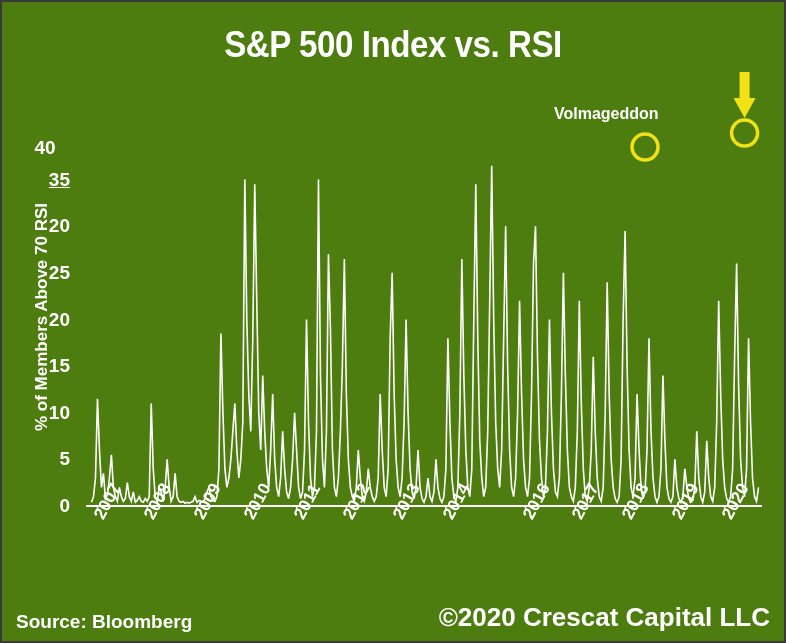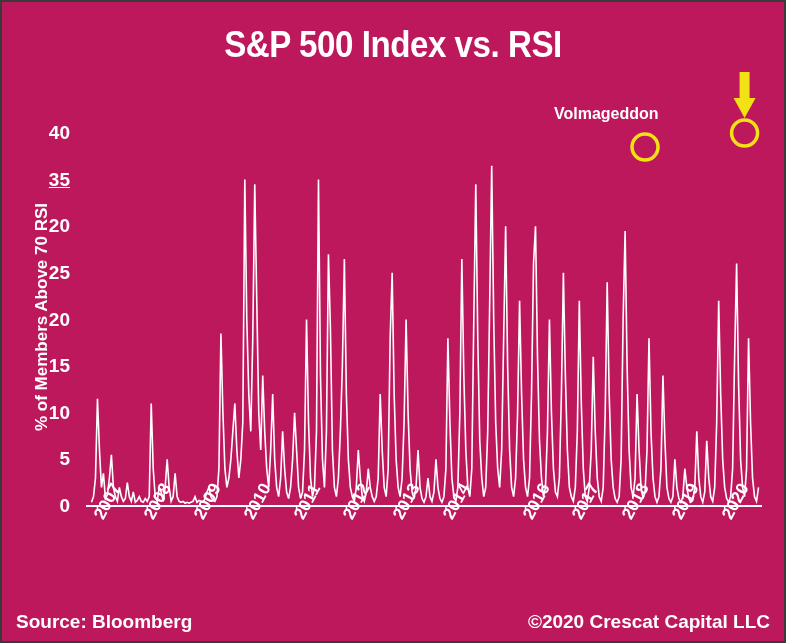--- a/index.html
+++ b/index.html
@@ -2,21 +2,21 @@
 <html><head>
 <meta charset="utf-8">
 <style>
   html,body{margin:0;padding:0;background:#1a1a1a;}
   body{
     font-family:"Liberation Sans", sans-serif;
   }
   #page{
     position:relative;
     width:786px;height:643px;
-    background:#be185d;
+    background:#4d7c0f;
     border:2px solid #3a3a3a;
     box-sizing:border-box;
     overflow:hidden;
   }
   #chart-title{
     position:absolute;
     left:0;right:0;top:22px;
     text-align:center;
     color:#ffffff;
     font-size:36px;
@@ -88,21 +88,21 @@
     left:14px;bottom:8px;
     color:#ffffff;
     font-size:19px;
     font-weight:bold;
     margin-top:21px;
   }
   #footer-copyright{
     position:absolute;
     right:14px;bottom:8px;
     color:#ffffff;
-    font-size:19px;
+    font-size:26px;
     font-weight:bold;
   }
 </style>
 </head>
 <body>
 
 <div id="page">
 
   <div id="chart-title">S&amp;P 500 Index vs. RSI</div>
 
@@ -112,21 +112,21 @@
 
   <div id="y-tick-labels">
       <div class="y-tick-label" style="left: 18px; top: 494px;">0</div>
       <div class="y-tick-label" style="left: 18px; top: 447.375px;">5</div>
       <div class="y-tick-label" style="left: 18px; top: 400.75px;">10</div>
       <div class="y-tick-label" style="left: 18px; top: 354.125px;">15</div>
       <div class="y-tick-label" style="left: 18px; top: 307.5px;">20</div>
       <div class="y-tick-label" style="left: 18px; top: 260.875px;">25</div>
       <div class="y-tick-label" style="left: 18px; top: 214.25px;">20</div>
       <div class="y-tick-label" style="left: 18px; top: 167.625px; text-decoration: underline;">35</div>
-      <div class="y-tick-label" style="left: 18px; top: 121px;">40</div>
+      <div class="y-tick-label" style="left: 18px; top: 136px; text-align: center;">40</div>
     </div>
   <div id="x-tick-labels">
       <div class="x-tick-label" style="left: 89.4667px; top: 512px;">2007</div>
       <div class="x-tick-label" style="left: 139.244px; top: 512px;">2008</div>
       <div class="x-tick-label" style="left: 189.022px; top: 512px;">2009</div>
       <div class="x-tick-label" style="left: 238.8px; top: 512px;">2010</div>
       <div class="x-tick-label" style="left: 288.578px; top: 512px;">2011</div>
       <div class="x-tick-label" style="left: 338.356px; top: 512px;">2012</div>
       <div class="x-tick-label" style="left: 388.133px; top: 512px;">2013</div>
       <div class="x-tick-label" style="left: 437.911px; top: 512px;">2014</div>

